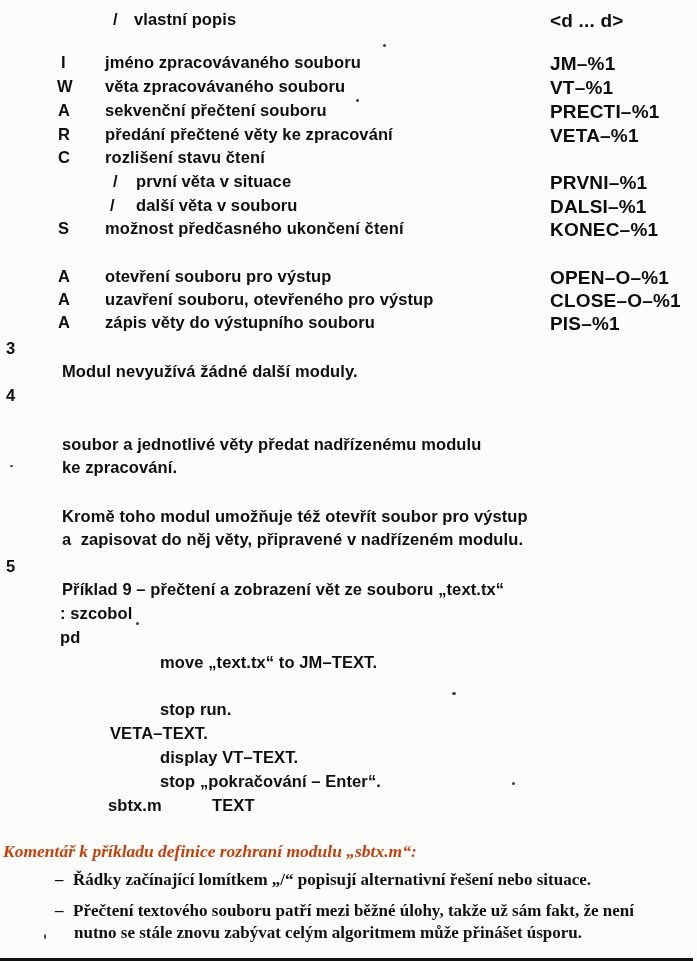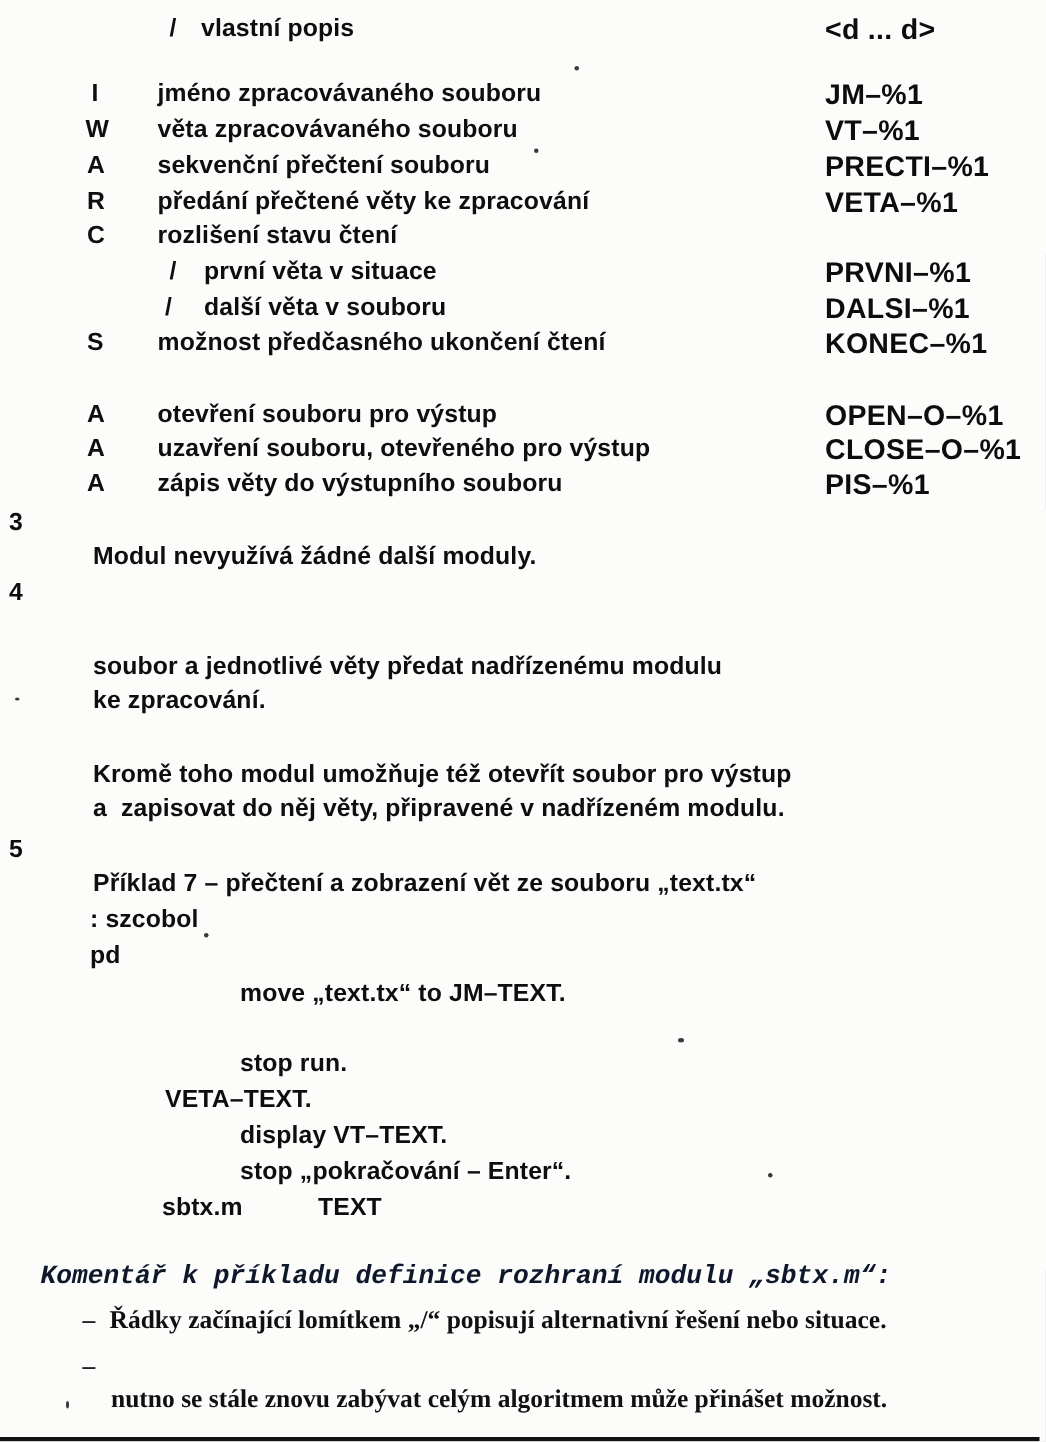--- a/index.html
+++ b/index.html
@@ -33,26 +33,25 @@
     font-weight:700;
     font-size:16.5px;
   }
   .serif{
     font-family:"Liberation Serif",serif;
     font-weight:600;
     font-size:17px;
     color:#101010;
   }
   .serif-head{
-    font-family:Liberation Mono, monospace;
+    font-family:Liberation Serif, serif;
     font-weight:700;
     font-style:italic;
     font-size:17.5px;
-    color:#0f172a;
-    margin-left:24px;
+    color:#c2410c;
   }
   .speck{
     position:absolute;
     background:#3a3a3a;
     border-radius:50%;
   }
   .bottom-rule{
     position:absolute;
     left:0;right:4px;bottom:0;
     height:3px;
@@ -116,38 +115,39 @@
   <span class="line secnum" style="left:6px;top:339px">3</span>
   <span class="line sans" style="left:62px;top:362px">Modul nevyužívá žádné další moduly.</span>
 
   <span class="line secnum" style="left:6px;top:386px">4</span>
   <span class="line sans" style="left:62px;top:435px">soubor a jednotlivé věty předat nadřízenému modulu</span>
   <span class="line sans" style="left:62px;top:458px">ke zpracování.</span>
   <span class="line sans" style="left:62px;top:507px">Kromě toho modul umožňuje též otevřít soubor pro výstup</span>
   <span class="line sans" style="left:62px;top:530px">a  zapisovat do něj věty, připravené v nadřízeném modulu.</span>
 
   <span class="line secnum" style="left:6px;top:557px">5</span>
-  <span class="line sans" style="left:62px;top:580px">Příklad 7 – přečtení a zobrazení vět ze souboru „text.tx“</span>
+  <span class="line sans" style="left:62px;top:580px">Příklad 9 – přečtení a zobrazení vět ze souboru „text.tx“</span>
   <span class="line sans" style="left:60px;top:604px">: szcobol</span>
   <span class="line sans" style="left:60px;top:628px">pd</span>
   <span class="line sans" style="left:160px;top:653px">move „text.tx“ to JM–TEXT.</span>
   <span class="line sans" style="left:160px;top:700px">stop run.</span>
   <span class="line sans" style="left:110px;top:724px">VETA–TEXT.</span>
   <span class="line sans" style="left:160px;top:748px">display VT–TEXT.</span>
   <span class="line sans" style="left:160px;top:772px">stop „pokračování – Enter“.</span>
   <span class="line sans" style="left:108px;top:796px">sbtx.m</span>
   <span class="line sans" style="left:212px;top:796px">TEXT</span>
 
   <span class="line serif-head" style="left:3px;top:841px">Komentář k příkladu definice rozhraní modulu „sbtx.m“:</span>
 
   <span class="line serif" style="left:55px;top:870px">–</span>
   <span class="line serif" style="left:73px;top:870px">Řádky začínající lomítkem „/“ popisují alternativní řešení nebo situace.</span>
 
   <span class="line serif" style="left:55px;top:901px">–</span>
-  <span class="line serif" style="left:74px;top:923px">nutno se stále znovu zabývat celým algoritmem může přinášet možnost.</span>
+  <span class="line serif" style="left:73px;top:901px">Přečtení textového souboru patří mezi běžné úlohy, takže už sám fakt, že není</span>
+  <span class="line serif" style="left:74px;top:923px">nutno se stále znovu zabývat celým algoritmem může přinášet úsporu.</span>
 
   <div class="speck" style="left:383px;top:44px;width:3px;height:3px"></div>
   <div class="speck" style="left:356px;top:99px;width:3px;height:3px"></div>
   <div class="speck" style="left:136px;top:622px;width:3px;height:3px"></div>
   <div class="speck" style="left:452px;top:692px;width:4px;height:3px"></div>
   <div class="speck" style="left:512px;top:782px;width:3px;height:3px"></div>
   <div class="speck" style="left:44px;top:934px;width:2px;height:5px"></div>
   <div class="speck" style="left:10px;top:465px;width:3px;height:2px"></div>
 
   <div class="bottom-rule"></div>

